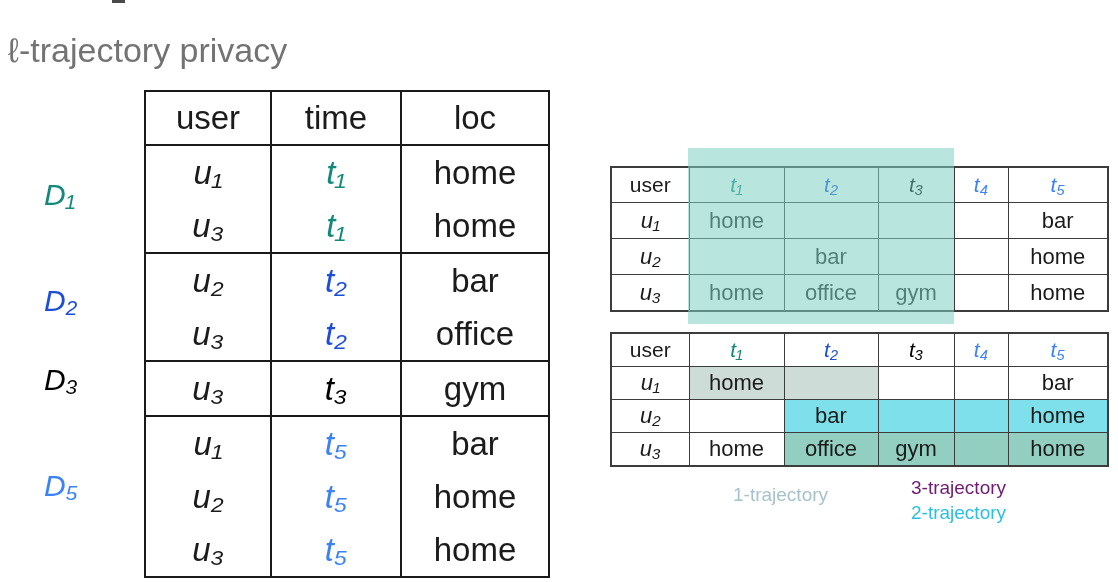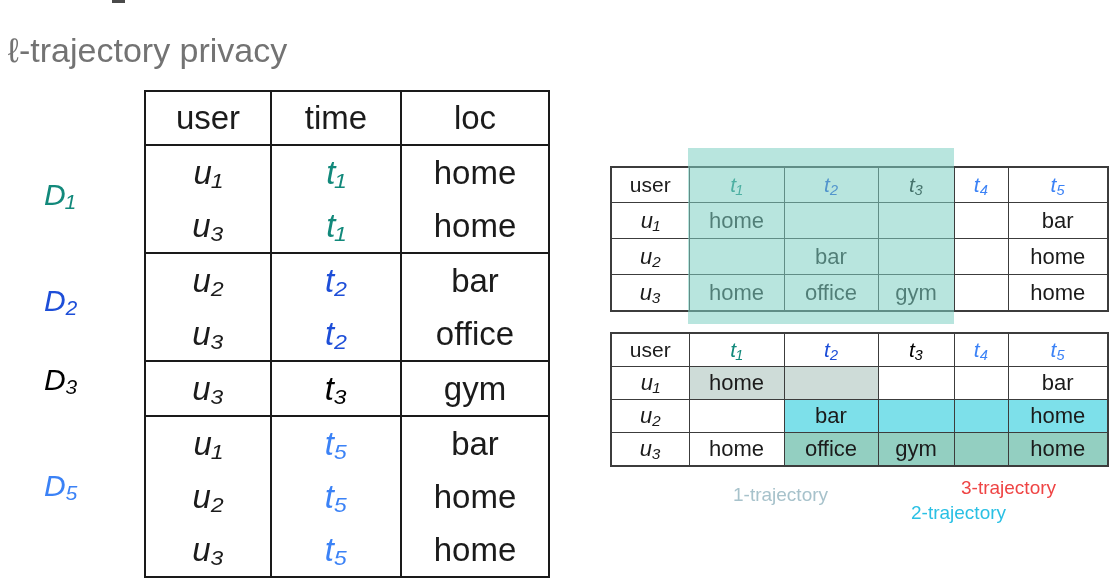--- a/index.html
+++ b/index.html
@@ -64,21 +64,21 @@
   .hl-cyan  { background:#7de0ea; }
   .hl-green { background:#93cfc1; }
   
   .window-hl {
     position:absolute; left:688px; top:148px; width:266px; height:176px;
     background:rgba(126,208,195,0.55); pointer-events:none;
   }
   
   .legend { position:absolute; font-size:19px; line-height:20px; }
   #legend-one   { left:733px; top:485px; color:#a7c2cb; }
-  #legend-three { left:961px; top:478px; color:#ef4444; }
+  #legend-three { left:911px; top:478px; color:#701a75; }
   #legend-two   { left:911px; top:503px; color:#2ac0e4; }
 </style>
 </head>
 <body>
 
 <div id="stage">
 
   <div class="artifact"></div>
   <div class="title">ℓ-trajectory privacy</div>
 

